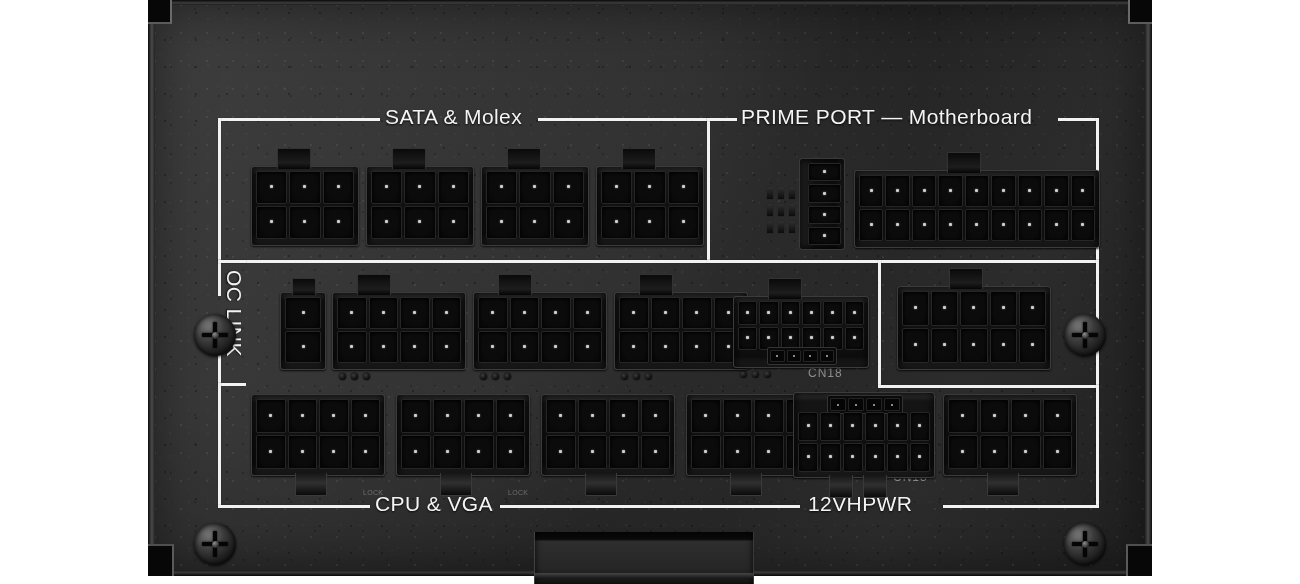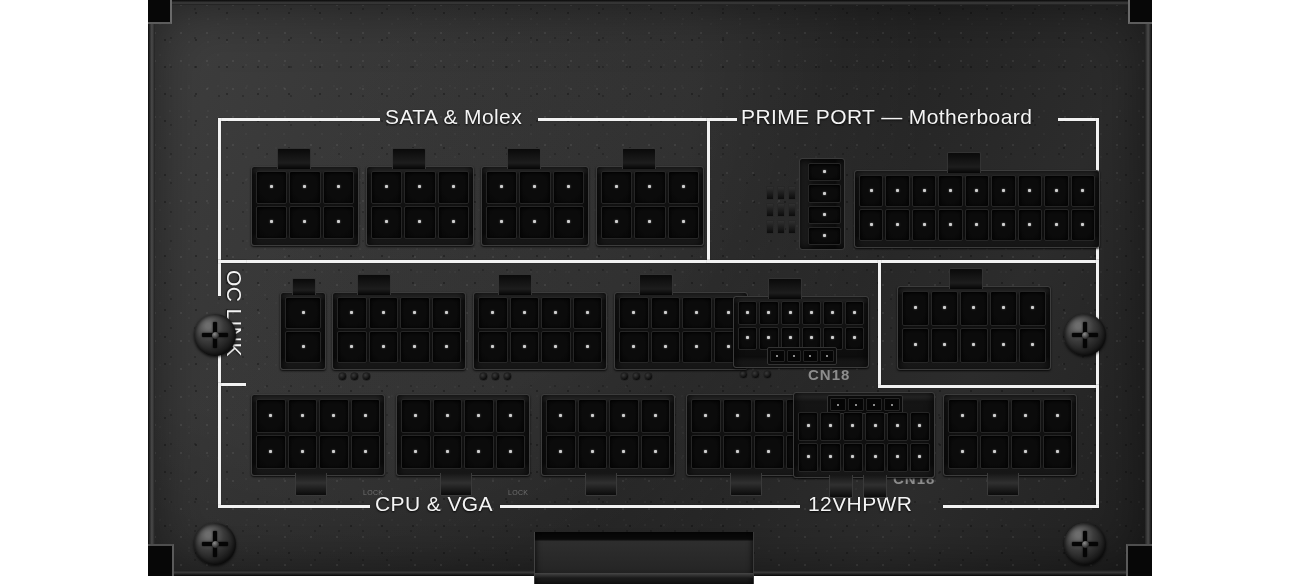--- a/index.html
+++ b/index.html
@@ -105,22 +105,22 @@
     border:1px solid #3a3a3a;border-top:none;border-radius:0 0 2px 2px;}
   
   .sense{position:absolute;display:grid;gap:2px;
     background:#0a0a0a;border:1px solid #333;border-radius:2px;padding:2px;}
   .sense span{background:#050505;border:1px solid #242424;border-radius:1px;position:relative;}
   .sense span::after{content:"";position:absolute;left:50%;top:50%;width:2px;height:2px;margin:-1px;
     background:#b9b9b9;border-radius:50%;}
   .micro{position:absolute;display:flex;gap:3px;}
   .micro span{width:7px;height:7px;border-radius:50%;
     background:radial-gradient(circle at 35% 30%,#3a3a3a,#080808 75%);border:1px solid #222;}
-  .cn-text{position:absolute;color:#8d8d8d;font-size:15px;letter-spacing:1px;
-    font-family:"Liberation Sans", sans-serif;font-weight:bold;}
+  .cn-text{position:absolute;color:#8d8d8d;font-size:12px;letter-spacing:1px;
+    font-family:"Liberation Sans", sans-serif;}
   .tiny-text{position:absolute;color:#6f6f6f;font-size:7px;letter-spacing:.3px;
     font-family:"Liberation Sans", sans-serif;}
   .vconn{position:absolute;z-index:5;}
   .vconn .vshell{position:absolute;inset:0;border-radius:3px;
     background:linear-gradient(90deg,#242424,#101010 30%,#0b0b0b 80%,#1f1f1f);
     border:1px solid #3a3a3a;box-shadow:inset 0 0 9px #000;}
   .vconn .vpins{position:absolute;left:9px;right:4px;top:5px;bottom:5px;display:grid;gap:3px;}
   .sidepins{position:absolute;display:grid;gap:3px;}
   .sidepins span{background:linear-gradient(180deg,#303030,#0c0c0c);border:1px solid #272727;border-radius:1px;}
 </style>

